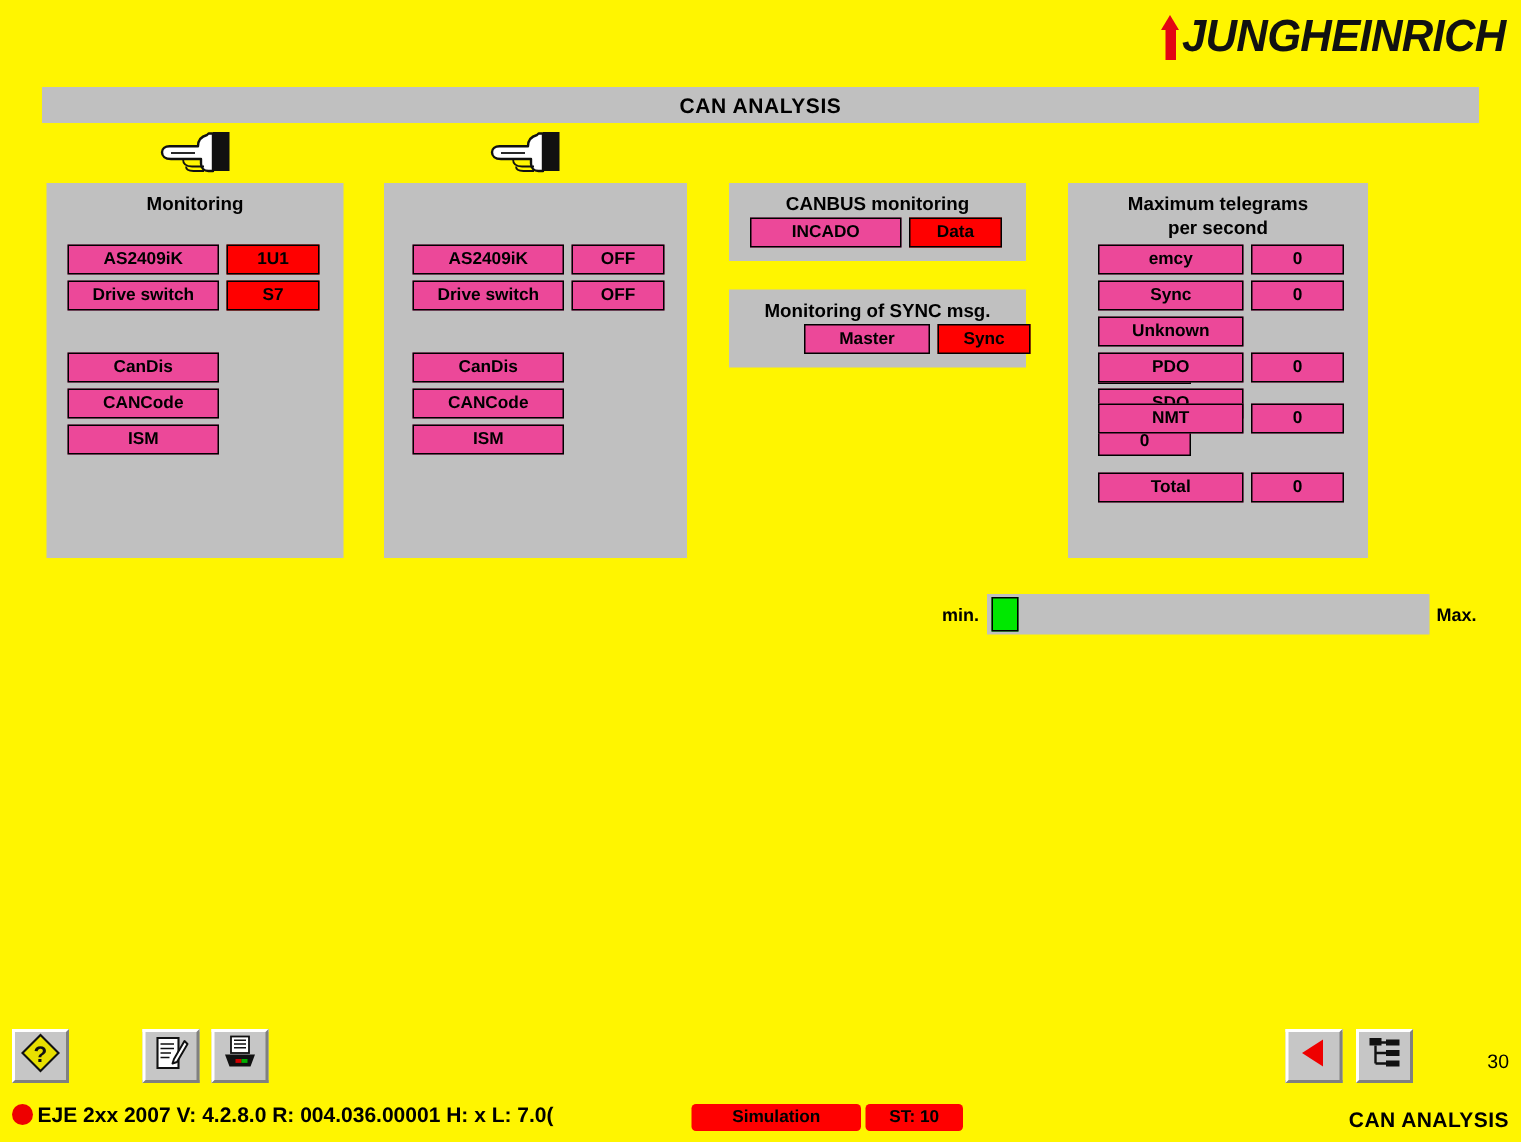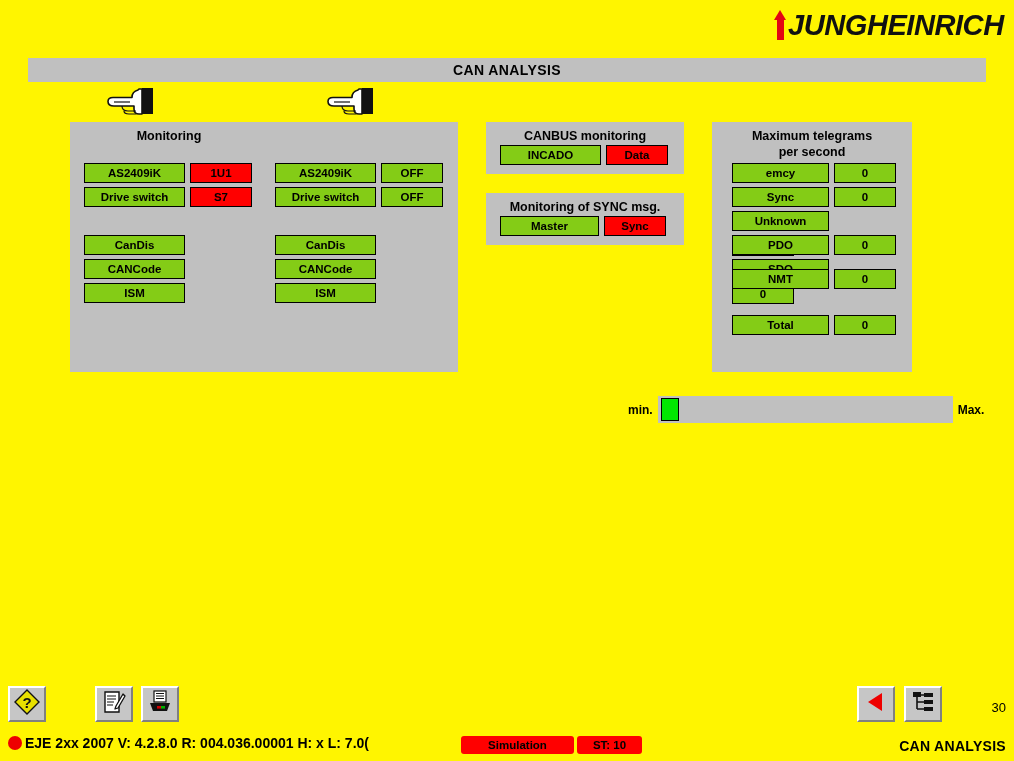--- a/index.html
+++ b/index.html
@@ -66,21 +66,21 @@
     font-size:12.5px;
     font-weight:bold;
     color:#000;
     line-height:16px;
     padding-top:6px;
   }
   .panel-title .l2 { display:block; }
 
   .field {
     border:1.5px solid #000;
-    background:#84cc16;
+    background:#ec4899;
     height:20px;
     display:flex; align-items:center; justify-content:center;
     font-size:11.5px; font-weight:bold; color:#000;
     font-family:"Liberation Sans", sans-serif;
   }
   .field.red { background:#FF0000; }
   .field.val { font-weight:bold; }
 
   .row { position:absolute; display:flex; gap:5px; }
 
@@ -167,21 +167,21 @@
 <div class="hand-icon" style="left:318px; top:86px;">
   <svg width="58" height="30" viewBox="0 0 58 30">
     <rect x="44" y="2" width="11" height="26" fill="#111"></rect>
     <path d="M41,3 L44,3 L44,28 L41,28 C38,28 36,26 36,23 L36,20 L16,20 C12,20 10,18 10,15.5 C10,13 12,11.5 15,11.5 L34,11.5 C34,8 36,5 40,4 Z" fill="#FFFFFF" stroke="#111" stroke-width="1.6" stroke-linejoin="round"></path>
     <path d="M16,16 L32,16" stroke="#111" stroke-width="1.2" fill="none"></path>
     <path d="M24,20 C24,23 26,25 30,25 L38,25" stroke="#111" stroke-width="1.2" fill="none"></path>
     <path d="M26,25 C26,27 28,28 31,28 L38,28" stroke="#111" stroke-width="1.2" fill="none"></path>
   </svg>
 </div>
 
-<div class="panel" id="panel-pdo" style="left:31px; top:122px; width:198px; height:250px;margin-left:39px;">
+<div class="panel" id="panel-pdo" style="left:31px; top:122px; width:198px; height:250px;">
   <div class="panel-title">
     <span>Monitoring</span>
   </div>
 
   <div class="row" style="left:14px; top:41px;">
     <div class="field" style="width:101px;">AS2409iK</div>
     <div class="field red" style="width:62px;">1U1</div>
   </div>
   <div class="row" style="left:14px; top:65px;">
     <div class="field" style="width:101px;">Drive switch</div>
@@ -217,21 +217,21 @@
     <div class="field" style="width:101px;">INCADO</div>
     <div class="field red" style="width:62px;">Data</div>
   </div>
 </div>
 
 <div class="panel" id="panel-sync" style="left:486px; top:193px; width:198px; height:52px;">
   <div class="panel-title">
     <span>Monitoring of SYNC msg.</span>
   </div>
   <div class="row" style="left:14px; top:23px;">
-    <div class="field" style="width:99px;">Master</div>
+    <div class="field" style="width:84px;margin-left:36px;">Master</div>
     <div class="field red" style="width:62px;">Sync</div>
   </div>
 </div>
 
 <div class="panel" id="panel-telegrams" style="left:712px; top:122px; width:200px; height:250px;">
   <div class="panel-title">
     <span>Maximum telegrams</span>
     <span class="l2">per second</span>
   </div>
 

